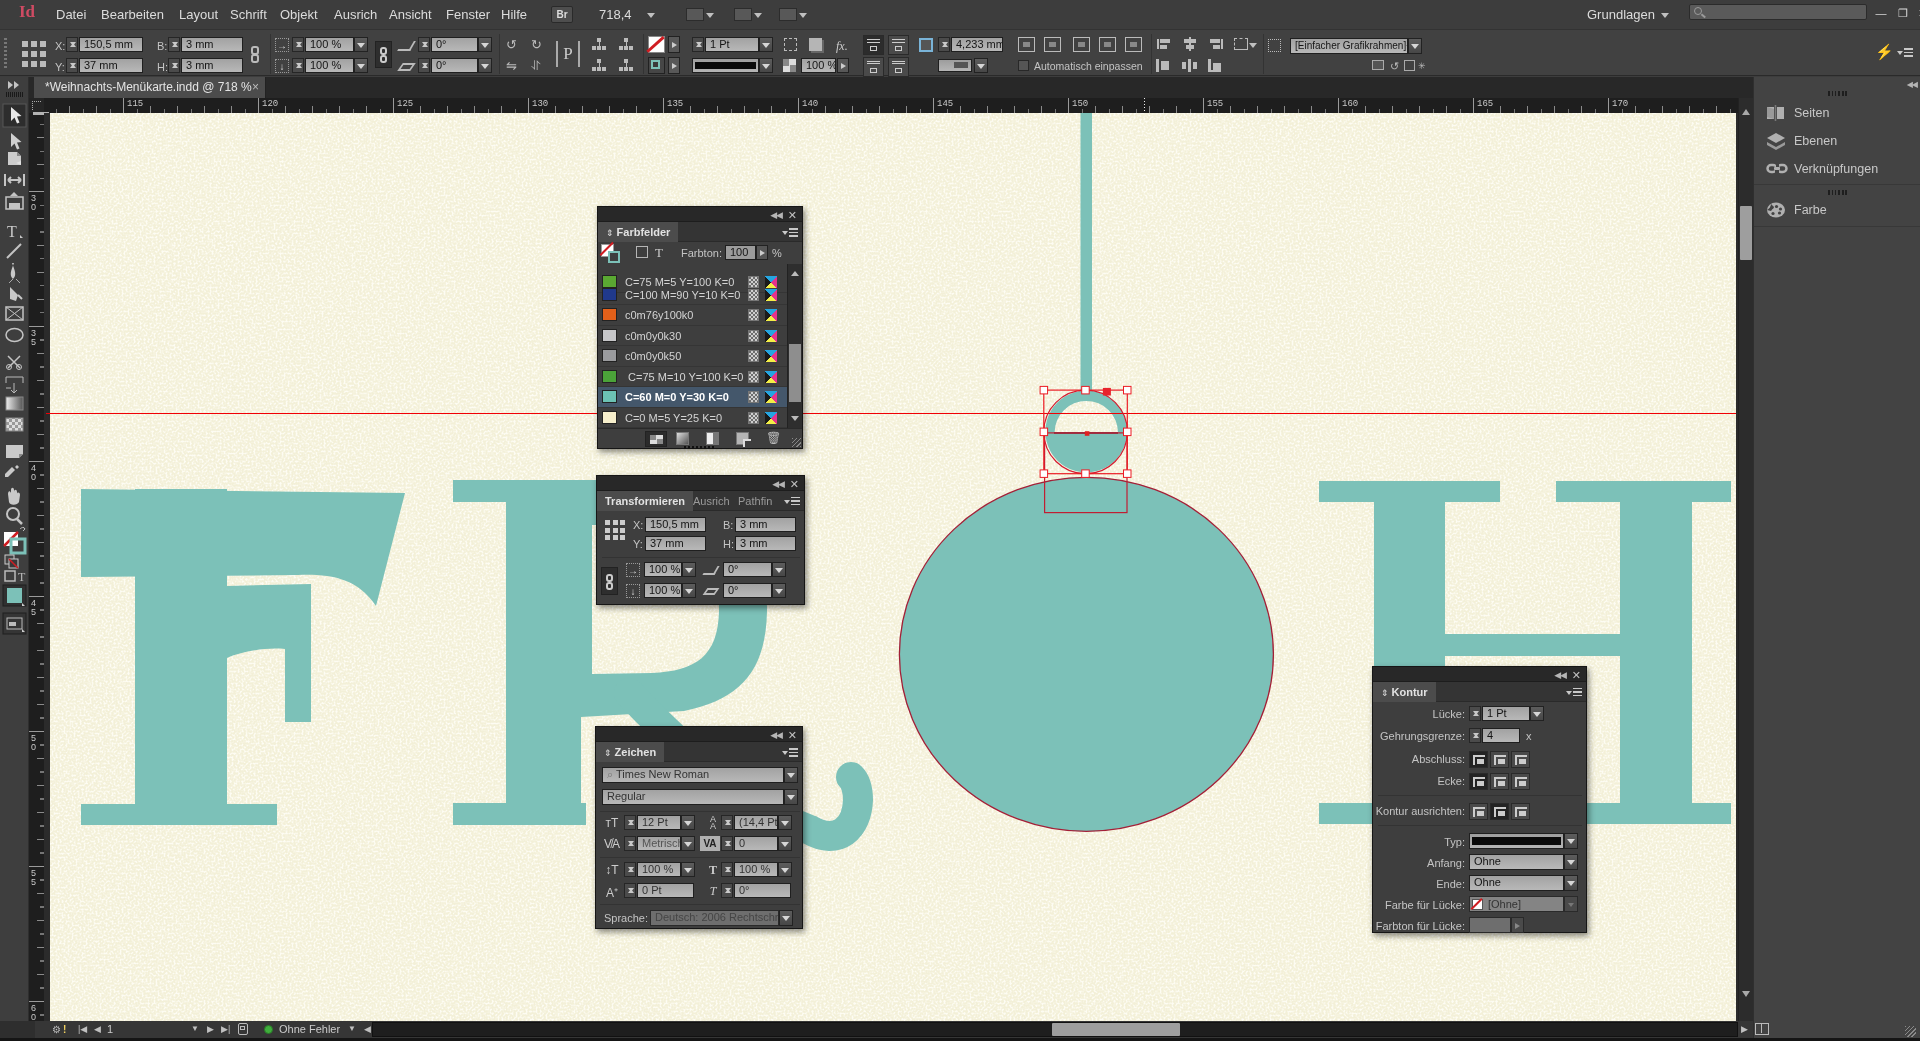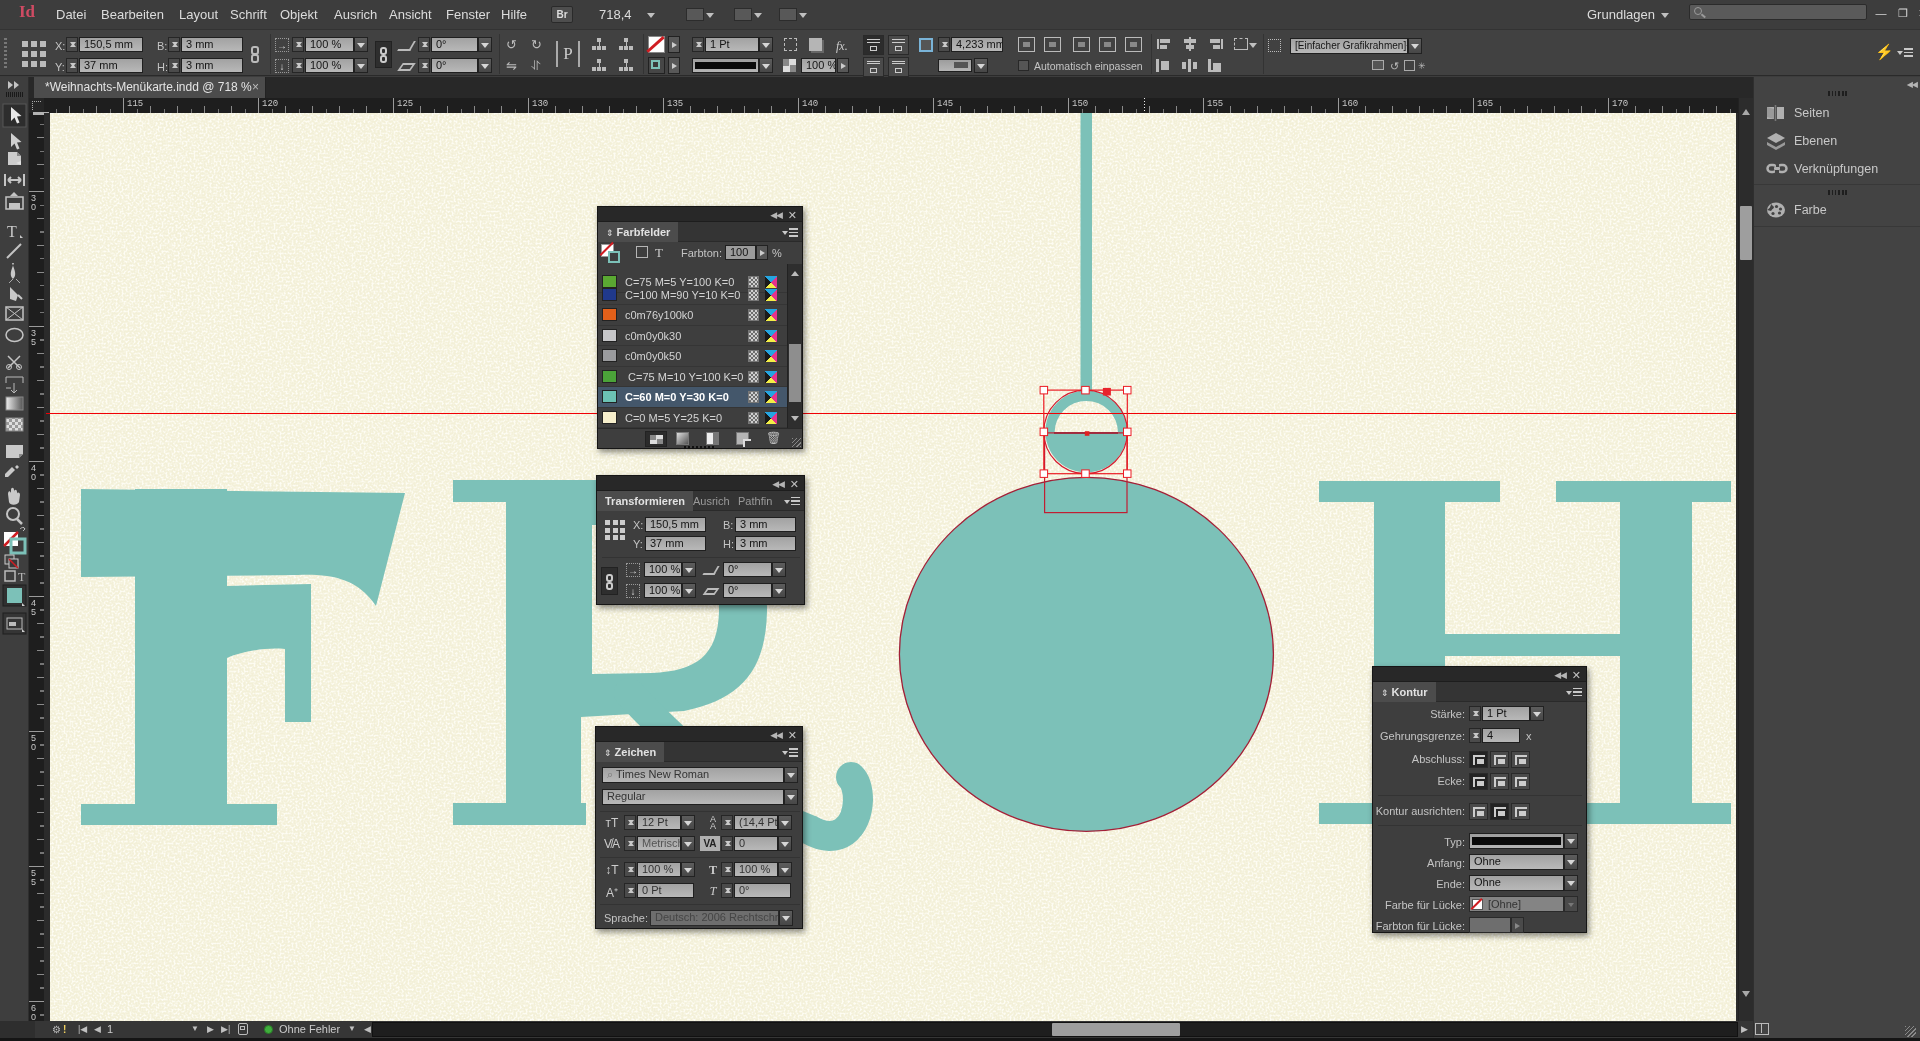--- a/index.html
+++ b/index.html
@@ -698,21 +698,21 @@
 
   <div class="panel" id="pkontur" style="left:1372px;top:666px;width:215px;height:267px;">
     <div class="ptitle">
         <span class="collapse" style="right:20px;">◀◀</span>
         <span class="pclose" style="right:5px;">✕</span>
       </div>
     <div class="ptabs">
         <span class="ptab" style="left:0;"><span class="ud">⇕</span>Kontur</span>
         <span class="pmenu" style="right:4px;top:5px;"></span>
       </div>
-    <span class="klb" style="top:41px;">Stärke:</span>
+    <span class="klb" style="top:41px;">Lücke:</span>
       <span class="spin" style="left:96px;top:39px;height:15px;"></span>
       <span class="fld" style="left:109px;top:39px;width:48px;height:15px;">1 Pt</span>
       <span class="dd" style="left:157px;top:39px;height:15px;"></span>
     <span class="klb" style="top:63px;">Gehrungsgrenze:</span>
       <span class="spin" style="left:96px;top:61px;height:15px;"></span>
       <span class="fld" style="left:109px;top:61px;width:38px;height:15px;">4</span>
       <span class="lbl" style="left:153px;top:63px;">x</span>
     <span class="klb" style="top:86px;">Abschluss:</span>
       <span class="kbt on" style="left:96px;top:84px;"></span>
       <span class="kbt" style="left:117px;top:84px;"></span>

